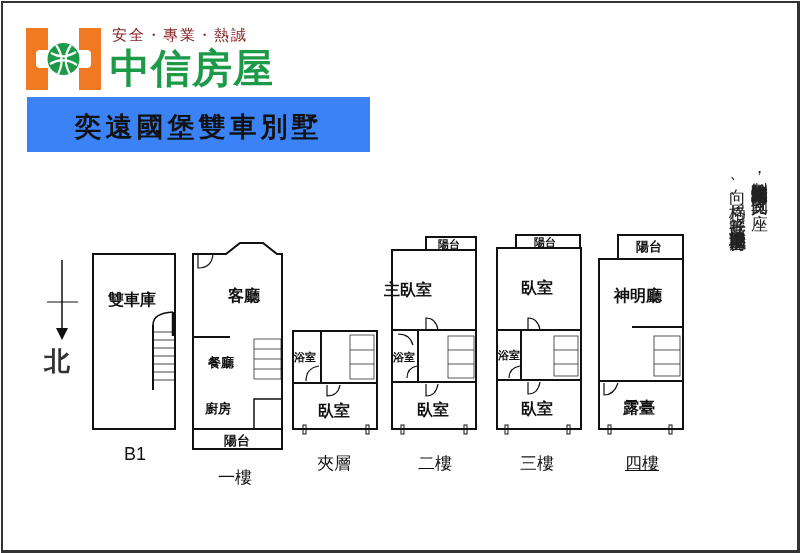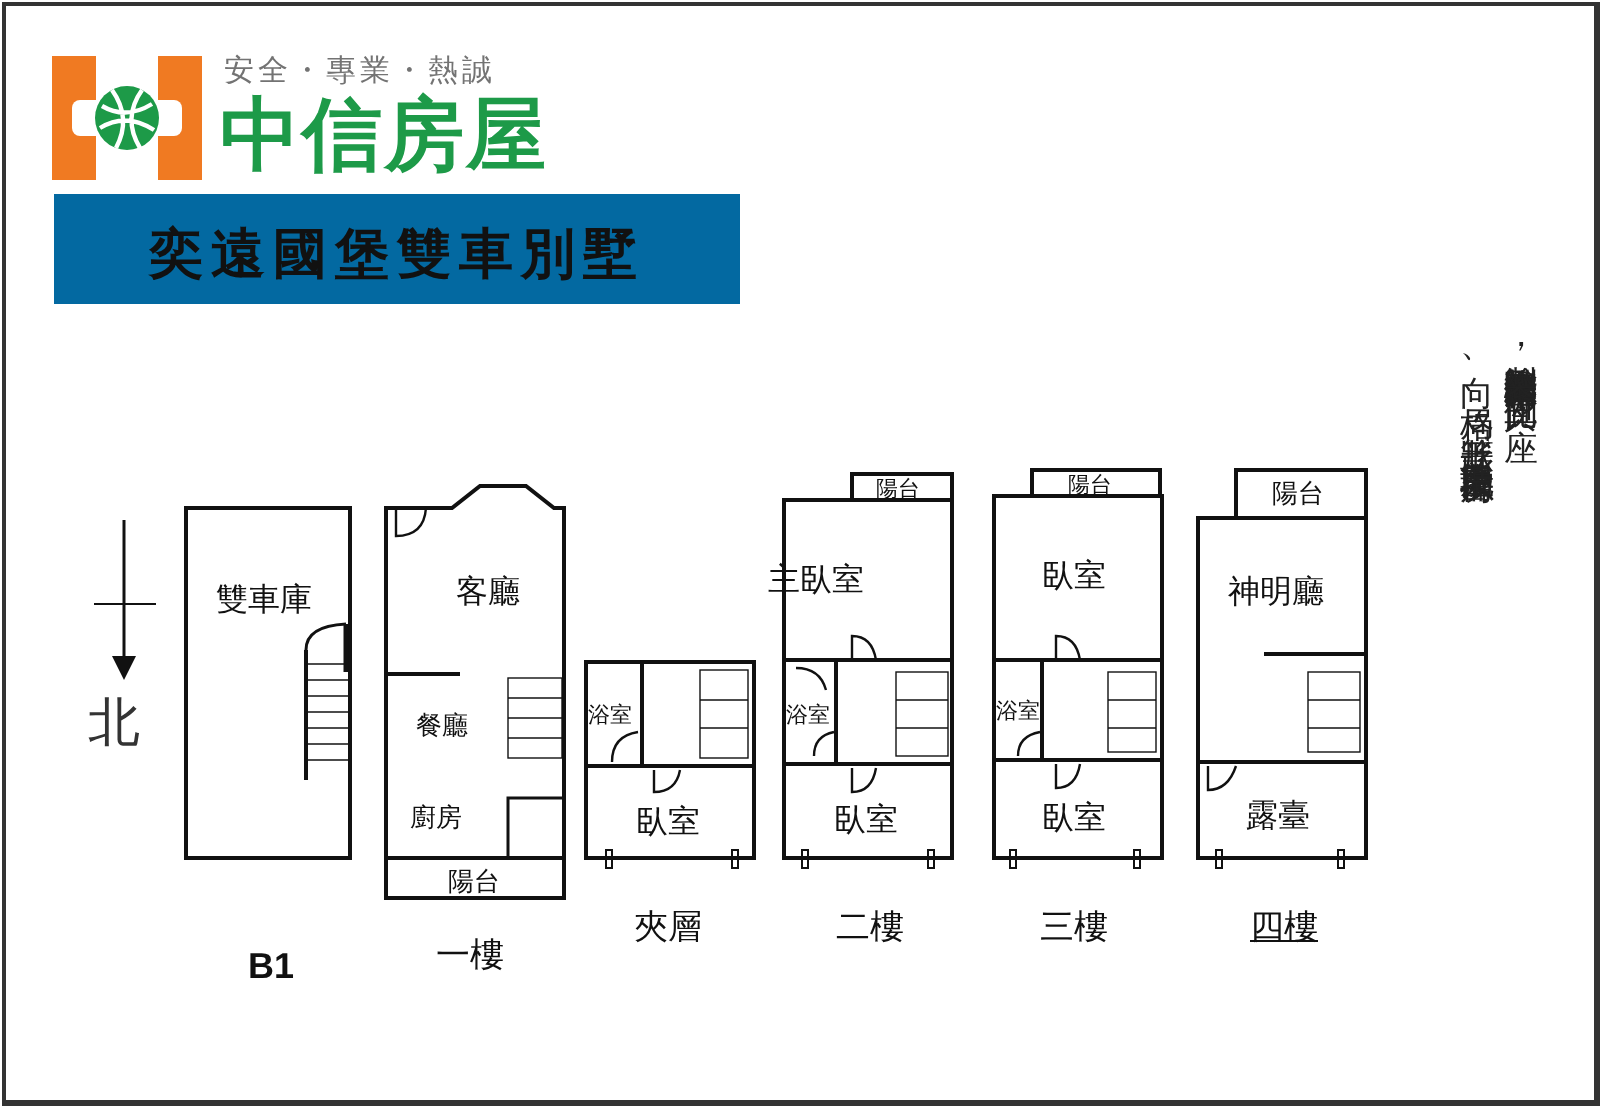--- a/index.html
+++ b/index.html
@@ -1,29 +1,29 @@
 <!DOCTYPE html>
 <html><head>
 <meta charset="utf-8">
 <style>
   html, body { margin:0; padding:0; background:#fff; }
   body { width:800px; height:553px; position:relative; overflow:hidden;
          font-family:"DejaVu Sans", sans-serif; }
   .frame { position:absolute; left:1px; top:1px; width:794px; height:547px;
            border:2px solid #333; border-right-width:3px; border-bottom-width:3px; background:#fff; }
   .logo { position:absolute; left:26px; top:28px; width:75px; height:62px; }
-  .slogan { position:absolute; left:112px; top:26px; font-size:15px; color:#737373; letter-spacing:2px; white-space:nowrap; }
+  .slogan { position:absolute; left:112px; top:26px; font-size:15px; color:#7f1d1d; letter-spacing:2px; white-space:nowrap; }
   .brand { position:absolute; left:110px; top:44px; font-size:40px; font-weight:bold; color:#1d9a48; letter-spacing:1px; white-space:nowrap; line-height:48px;text-align:center; }
-  .banner { position:absolute; left:27px; top:97px; width:343px; height:55px; background:#0369a1; }
+  .banner { position:absolute; left:27px; top:97px; width:343px; height:55px; background:#3b82f6; }
   .banner-text { position:absolute; left:0; right:0; top:12px; text-align:center; font-size:27px; font-family:"DejaVu Serif", serif; color:#111; letter-spacing:4px; font-weight:bold; }
   .disc { position:absolute; top:175px; writing-mode:vertical-rl; font-size:17px; color:#222; line-height:20px; letter-spacing:-0.5px; }
   .disc.c1 { left:750px; }
   .disc.c2 { left:728px; }
   .plans { position:absolute; left:0; top:0; width:800px; height:553px; }
-  .lbl { position:absolute; font-size:16px; color:#111; white-space:nowrap; }
+  .lbl { position:absolute; font-size:16px; color:#111; white-space:nowrap;font-weight:bold; }
   .flabel { position:absolute; font-size:17px; color:#111; white-space:nowrap; }
   .small { font-size:13px; }
   .tiny { font-size:11px; }
 </style>
 </head>
 <body>
 
 <div class="frame"></div>
 
 <svg class="logo" viewBox="0 0 75 62">
@@ -146,21 +146,21 @@
         <line x1="654" y1="364" x2="680" y2="364"></line>
       </g>
     <rect x="608" y="425" width="3" height="9" stroke-width="1"></rect>
     <rect x="669" y="425" width="3" height="9" stroke-width="1"></rect>
   </g>
 </svg>
 
 <div class="lbl" style="left:44px;top:344px;font-size:26px;color:#333;">北</div>
 
 <div class="lbl" style="left:108px;top:290px;text-align:center;">雙車庫</div>
-<div class="flabel" style="left:124px;top:444px;font-weight:bold;font-family:'Liberation Sans',sans-serif;font-size:18px;margin-top:29px;">B1</div>
+<div class="flabel" style="left:124px;top:444px;font-weight:normal;font-family:'Liberation Sans',sans-serif;font-size:18px;">B1</div>
 
 <div class="lbl" style="left:228px;top:286px;">客廳</div>
 <div class="lbl small" style="left:208px;top:354px;">餐廳</div>
 <div class="lbl small" style="left:205px;top:400px;">廚房</div>
 <div class="lbl small" style="left:224px;top:432px;">陽台</div>
 <div class="flabel" style="left:218px;top:466px;">一樓</div>
 
 <div class="lbl tiny" style="left:294px;top:350px;">浴室</div>
 <div class="lbl" style="left:318px;top:401px;">臥室</div>
 <div class="flabel" style="left:317px;top:452px;">夾層</div>

